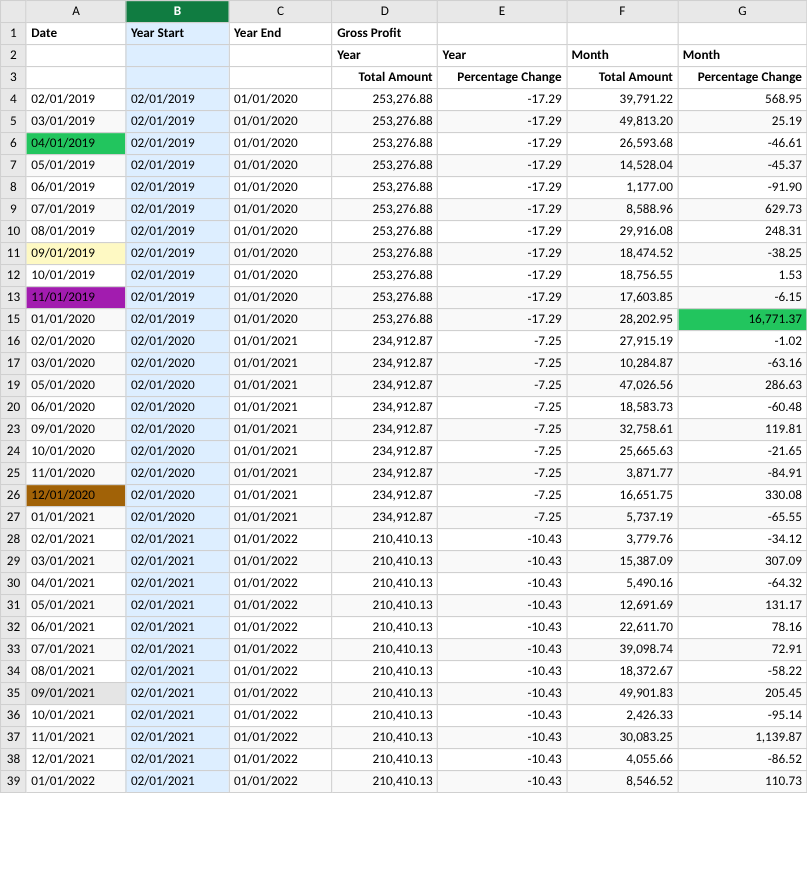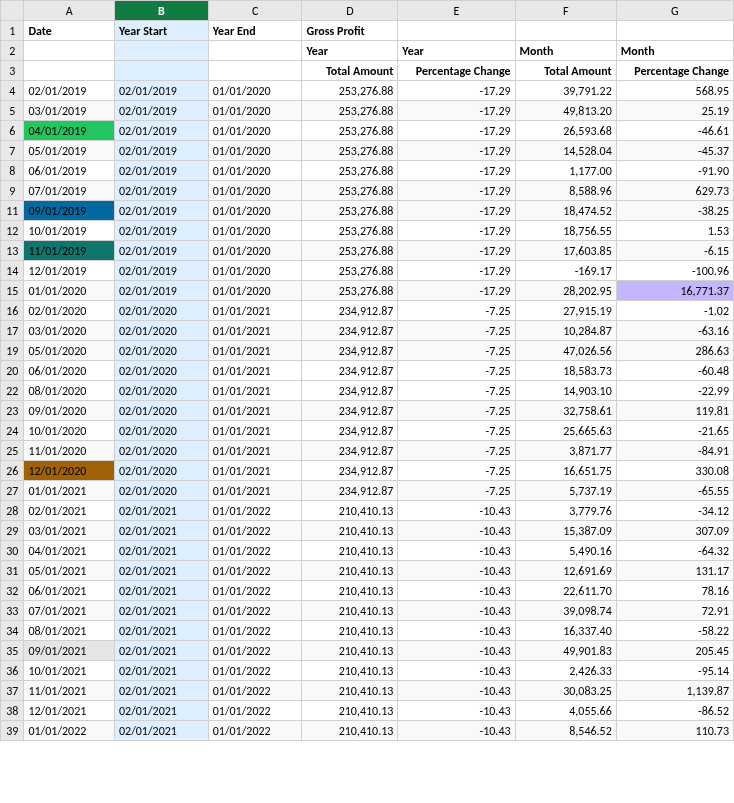--- a/index.html
+++ b/index.html
@@ -171,68 +171,68 @@
     <td class="row-header">9</td>
     <td style="background:#f9f9f9">07/01/2019</td>
     <td style="background:#ddeeff">02/01/2019</td>
     <td style="background:#f9f9f9">01/01/2020</td>
     <td class="num" style="background:#f9f9f9">253,276.88</td>
     <td class="num" style="background:#f9f9f9">-17.29</td>
     <td class="num" style="background:#f9f9f9">8,588.96</td>
     <td class="num" style="background:#f9f9f9">629.73</td>
   </tr>
       <tr>
+    <td class="row-header">10</td>
+    <td style="background:#ffffff">08/01/2019</td>
+    <td style="background:#ddeeff">02/01/2019</td>
+    <td style="background:#ffffff">01/01/2020</td>
+    <td class="num" style="background:#ffffff">253,276.88</td>
+    <td class="num" style="background:#ffffff">-17.29</td>
+    <td class="num" style="background:#ffffff">29,916.08</td>
+    <td class="num" style="background:#ffffff">248.31</td>
+  </tr>
+      <tr>
     <td class="row-header">11</td>
-    <td style="background:#0369a1">09/01/2019</td>
+    <td style="background:#fef9c3">09/01/2019</td>
     <td style="background:#ddeeff">02/01/2019</td>
     <td style="background:#f9f9f9">01/01/2020</td>
     <td class="num" style="background:#f9f9f9">253,276.88</td>
     <td class="num" style="background:#f9f9f9">-17.29</td>
     <td class="num" style="background:#f9f9f9">18,474.52</td>
     <td class="num" style="background:#f9f9f9">-38.25</td>
   </tr>
       <tr>
     <td class="row-header">12</td>
     <td style="background:#ffffff">10/01/2019</td>
     <td style="background:#ddeeff">02/01/2019</td>
     <td style="background:#ffffff">01/01/2020</td>
     <td class="num" style="background:#ffffff">253,276.88</td>
     <td class="num" style="background:#ffffff">-17.29</td>
     <td class="num" style="background:#ffffff">18,756.55</td>
     <td class="num" style="background:#ffffff">1.53</td>
   </tr>
       <tr>
     <td class="row-header">13</td>
-    <td style="background:#0f766e">11/01/2019</td>
+    <td style="background:#a21caf">11/01/2019</td>
     <td style="background:#ddeeff">02/01/2019</td>
     <td style="background:#f9f9f9">01/01/2020</td>
     <td class="num" style="background:#f9f9f9">253,276.88</td>
     <td class="num" style="background:#f9f9f9">-17.29</td>
     <td class="num" style="background:#f9f9f9">17,603.85</td>
     <td class="num" style="background:#f9f9f9">-6.15</td>
   </tr>
       <tr>
-    <td class="row-header">14</td>
-    <td style="background:#ffffff">12/01/2019</td>
-    <td style="background:#ddeeff">02/01/2019</td>
-    <td style="background:#ffffff">01/01/2020</td>
-    <td class="num" style="background:#ffffff">253,276.88</td>
-    <td class="num" style="background:#ffffff">-17.29</td>
-    <td class="num" style="background:#ffffff">-169.17</td>
-    <td class="num" style="background:#ffffff">-100.96</td>
-  </tr>
-      <tr>
     <td class="row-header">15</td>
     <td style="background:#f9f9f9">01/01/2020</td>
     <td style="background:#ddeeff">02/01/2019</td>
     <td style="background:#f9f9f9">01/01/2020</td>
     <td class="num" style="background:#f9f9f9">253,276.88</td>
     <td class="num" style="background:#f9f9f9">-17.29</td>
     <td class="num" style="background:#f9f9f9">28,202.95</td>
-    <td class="num" style="background:#c4b5fd">16,771.37</td>
+    <td class="num" style="background:#22c55e">16,771.37</td>
   </tr>
       <tr>
     <td class="row-header">16</td>
     <td style="background:#ffffff">02/01/2020</td>
     <td style="background:#ddeeff">02/01/2020</td>
     <td style="background:#ffffff">01/01/2021</td>
     <td class="num" style="background:#ffffff">234,912.87</td>
     <td class="num" style="background:#ffffff">-7.25</td>
     <td class="num" style="background:#ffffff">27,915.19</td>
     <td class="num" style="background:#ffffff">-1.02</td>
@@ -261,30 +261,20 @@
     <td class="row-header">20</td>
     <td style="background:#ffffff">06/01/2020</td>
     <td style="background:#ddeeff">02/01/2020</td>
     <td style="background:#ffffff">01/01/2021</td>
     <td class="num" style="background:#ffffff">234,912.87</td>
     <td class="num" style="background:#ffffff">-7.25</td>
     <td class="num" style="background:#ffffff">18,583.73</td>
     <td class="num" style="background:#ffffff">-60.48</td>
   </tr>
       <tr>
-    <td class="row-header">22</td>
-    <td style="background:#ffffff">08/01/2020</td>
-    <td style="background:#ddeeff">02/01/2020</td>
-    <td style="background:#ffffff">01/01/2021</td>
-    <td class="num" style="background:#ffffff">234,912.87</td>
-    <td class="num" style="background:#ffffff">-7.25</td>
-    <td class="num" style="background:#ffffff">14,903.10</td>
-    <td class="num" style="background:#ffffff">-22.99</td>
-  </tr>
-      <tr>
     <td class="row-header">23</td>
     <td style="background:#f9f9f9">09/01/2020</td>
     <td style="background:#ddeeff">02/01/2020</td>
     <td style="background:#f9f9f9">01/01/2021</td>
     <td class="num" style="background:#f9f9f9">234,912.87</td>
     <td class="num" style="background:#f9f9f9">-7.25</td>
     <td class="num" style="background:#f9f9f9">32,758.61</td>
     <td class="num" style="background:#f9f9f9">119.81</td>
   </tr>
       <tr>
@@ -387,21 +377,21 @@
     <td class="num" style="background:#f9f9f9">39,098.74</td>
     <td class="num" style="background:#f9f9f9">72.91</td>
   </tr>
       <tr>
     <td class="row-header">34</td>
     <td style="background:#ffffff">08/01/2021</td>
     <td style="background:#ddeeff">02/01/2021</td>
     <td style="background:#ffffff">01/01/2022</td>
     <td class="num" style="background:#ffffff">210,410.13</td>
     <td class="num" style="background:#ffffff">-10.43</td>
-    <td class="num" style="background:#ffffff">16,337.40</td>
+    <td class="num" style="background:#ffffff">18,372.67</td>
     <td class="num" style="background:#ffffff">-58.22</td>
   </tr>
       <tr>
     <td class="row-header">35</td>
     <td style="background:#e5e5e5">09/01/2021</td>
     <td style="background:#ddeeff">02/01/2021</td>
     <td style="background:#f9f9f9">01/01/2022</td>
     <td class="num" style="background:#f9f9f9">210,410.13</td>
     <td class="num" style="background:#f9f9f9">-10.43</td>
     <td class="num" style="background:#f9f9f9">49,901.83</td>

